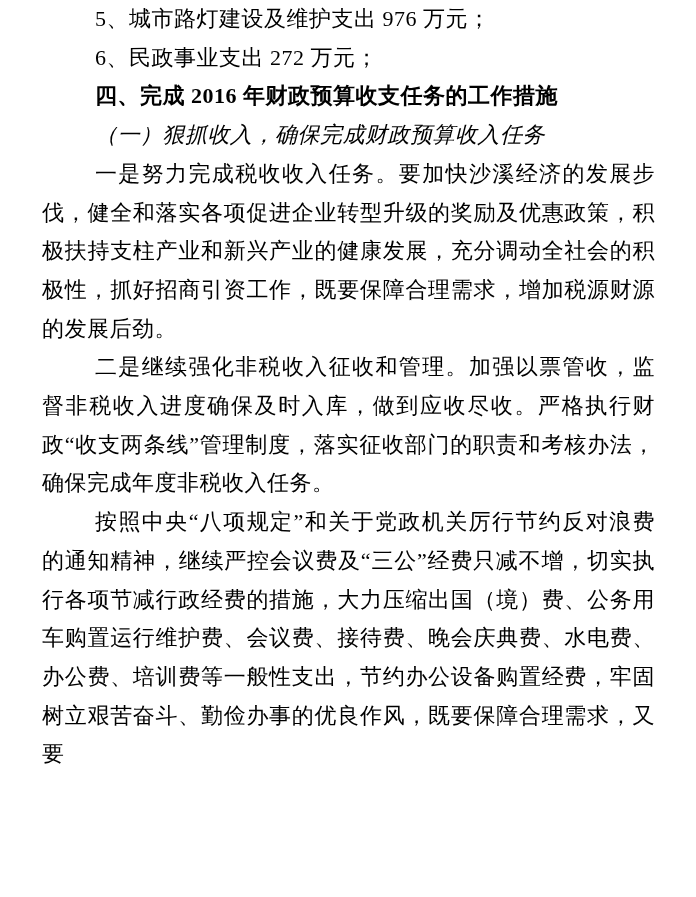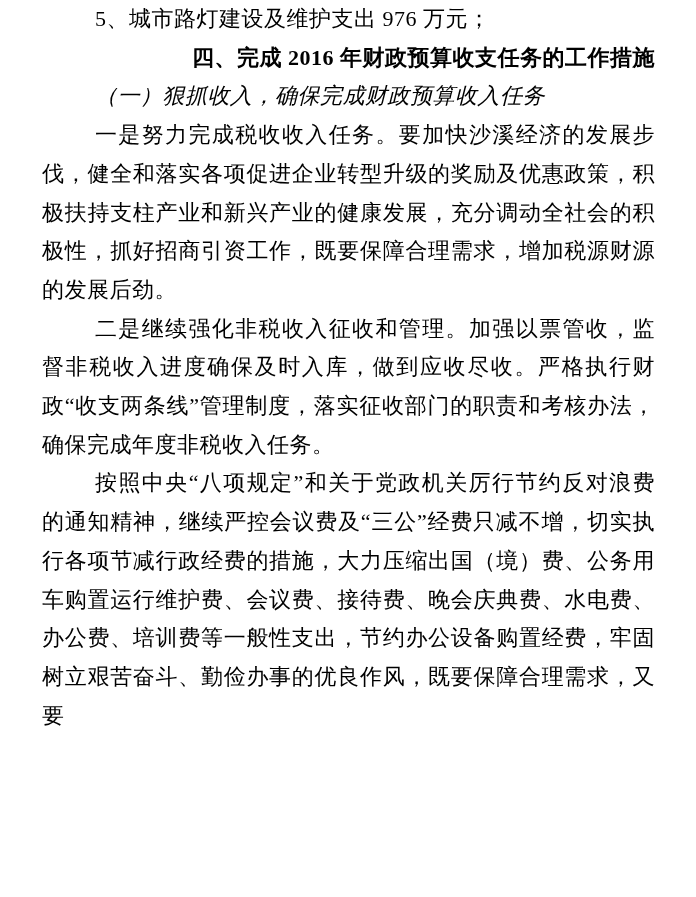--- a/index.html
+++ b/index.html
@@ -26,32 +26,33 @@
     font-size: 22px;
     line-height: 38.7px;
     color: #000000;
     text-align: justify;
     text-indent: 53px;
     letter-spacing: 0.5px;
     word-break: break-all;
   }
   .para.heading-bold {
     font-weight: bold;
-    text-align: right;
+    text-align: left;
   }
   .para.heading-kai {
     font-style: italic;
     text-align: left;
   }
 </style>
 </head>
 <body>
 
 <div class="page">
   <div class="doc-body" id="doc-body">
       <p class="para body">5、城市路灯建设及维护支出 976 万元；</p>
+      <p class="para body">6、民政事业支出 272 万元；</p>
       <p class="para heading-bold">四、完成 2016 年财政预算收支任务的工作措施</p>
       <p class="para heading-kai">（一）狠抓收入，确保完成财政预算收入任务</p>
       <p class="para body">一是努力完成税收收入任务。要加快沙溪经济的发展步伐，健全和落实各项促进企业转型升级的奖励及优惠政策，积极扶持支柱产业和新兴产业的健康发展，充分调动全社会的积极性，抓好招商引资工作，既要保障合理需求，增加税源财源的发展后劲。</p>
       <p class="para body">二是继续强化非税收入征收和管理。加强以票管收，监督非税收入进度确保及时入库，做到应收尽收。严格执行财政“收支两条线”管理制度，落实征收部门的职责和考核办法，确保完成年度非税收入任务。</p>
       <p class="para body">按照中央“八项规定”和关于党政机关厉行节约反对浪费的通知精神，继续严控会议费及“三公”经费只减不增，切实执行各项节减行政经费的措施，大力压缩出国（境）费、公务用车购置运行维护费、会议费、接待费、晚会庆典费、水电费、办公费、培训费等一般性支出，节约办公设备购置经费，牢固树立艰苦奋斗、勤俭办事的优良作风，既要保障合理需求，又要</p>
     </div>
 </div>
 
 </body></html>

